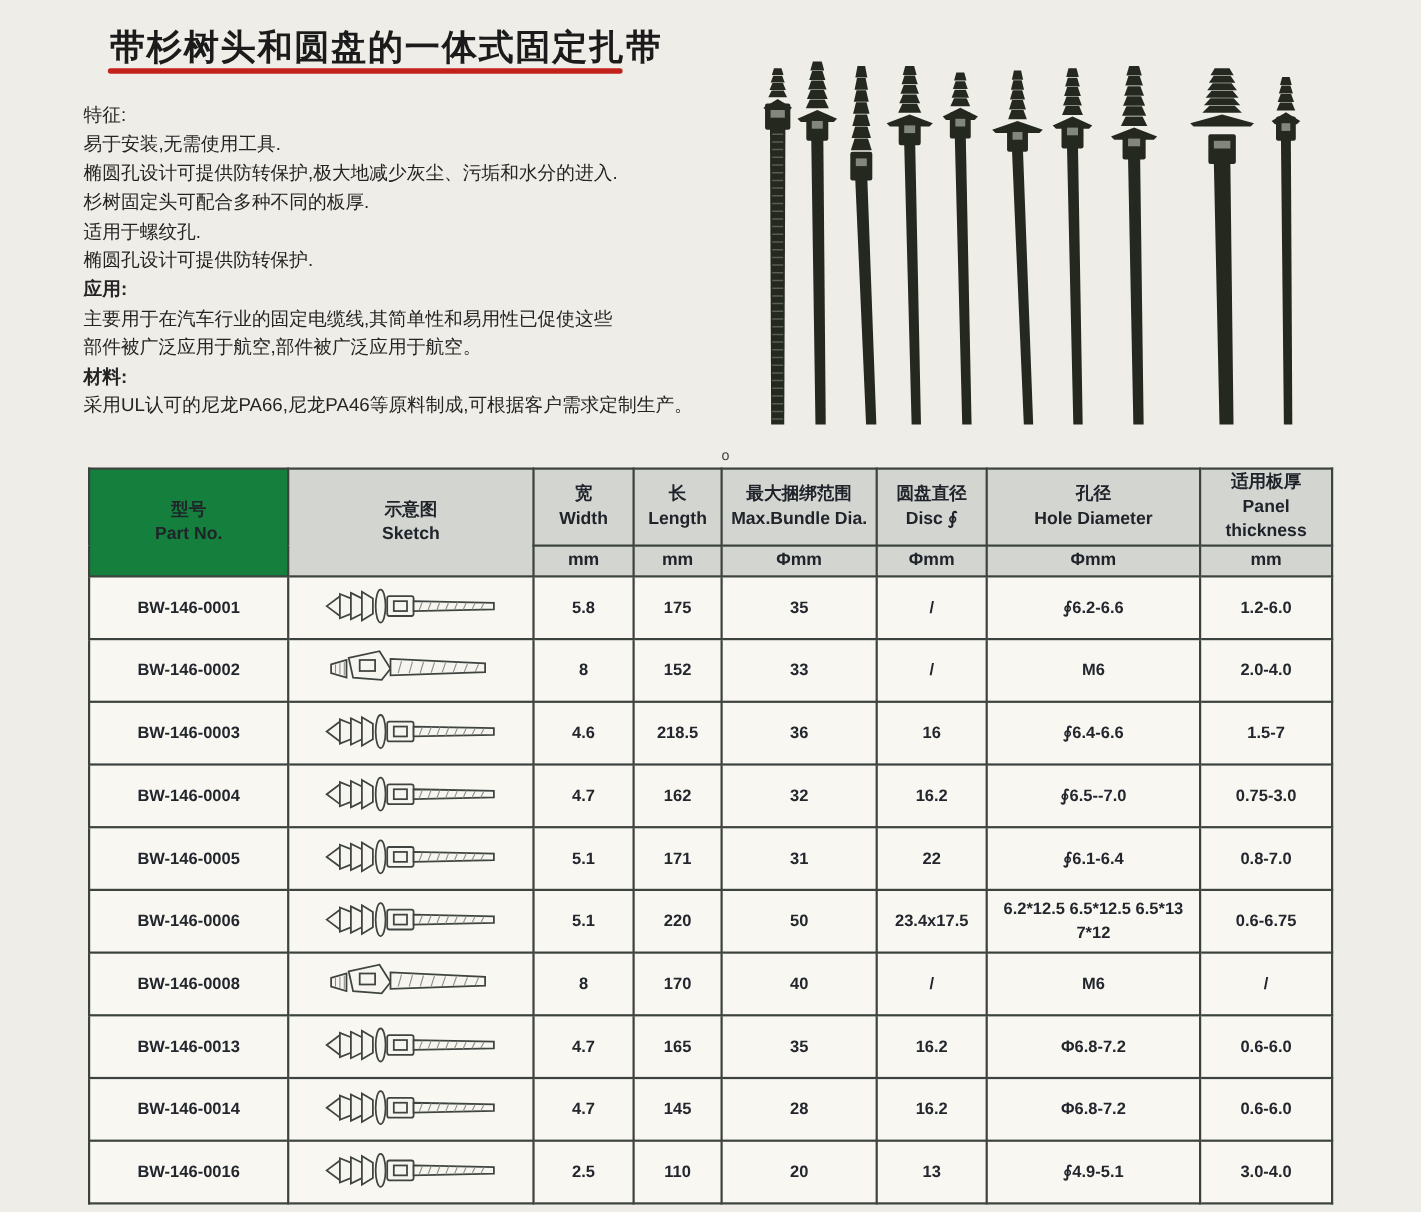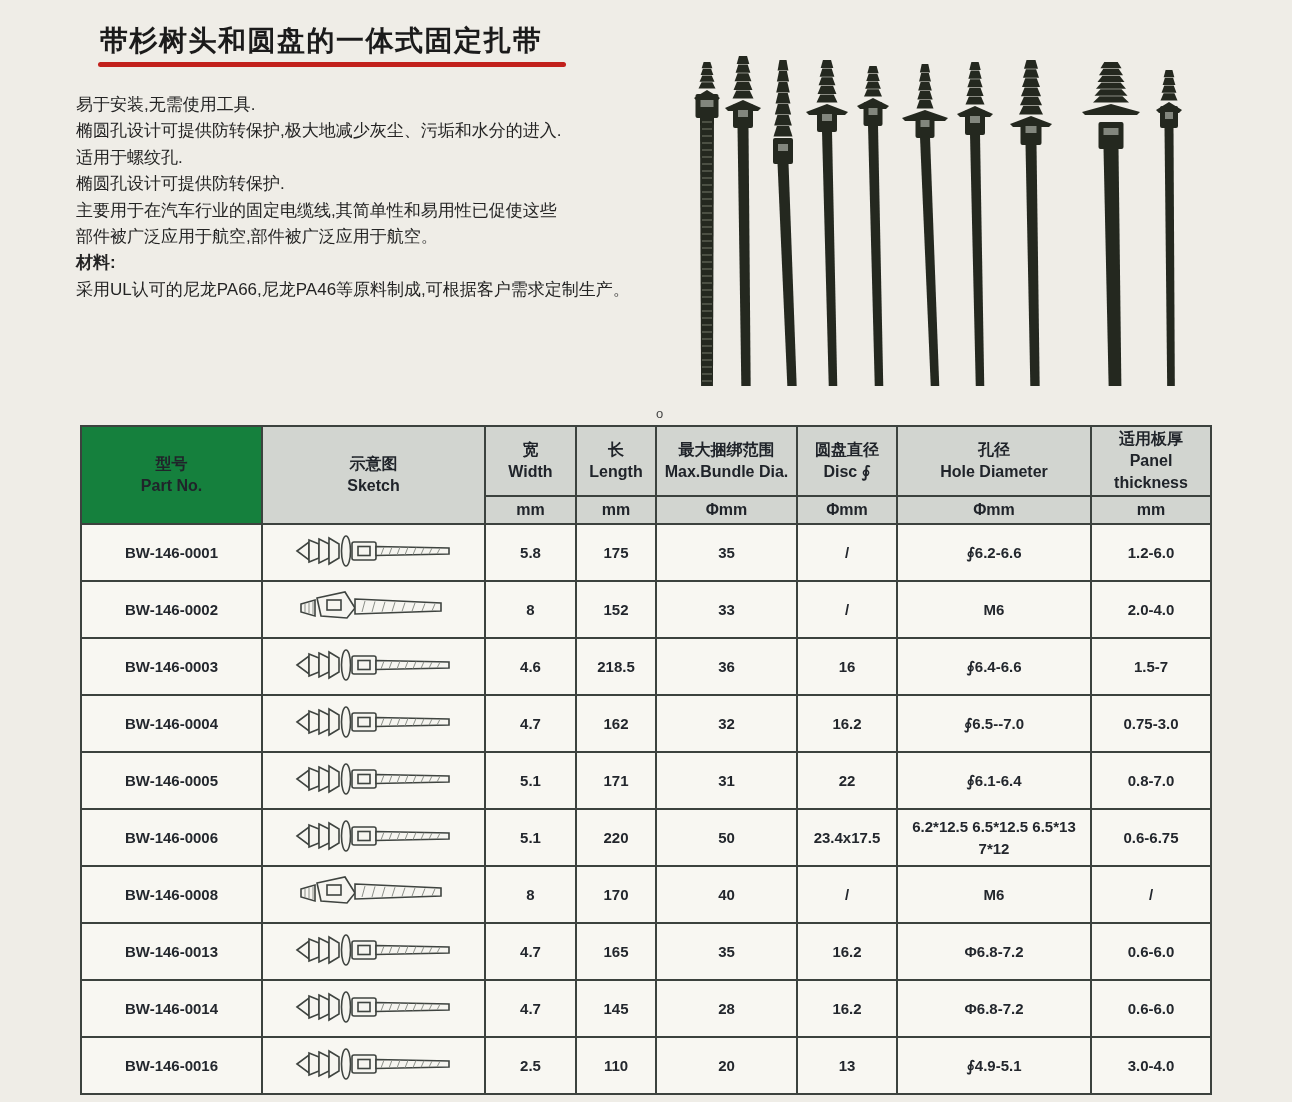--- a/index.html
+++ b/index.html
@@ -1,18 +1,18 @@
 <!DOCTYPE html>
 <html><head>
 <meta charset="utf-8">
 <style>
   html,body{margin:0;padding:0;}
   .page{position:relative;width:1292px;height:1102px;background:#efede7;
         font-family:"Liberation Sans","DejaVu Sans",sans-serif;color:#23272d;overflow:hidden;}
-  .title{position:absolute;left:100px;top:22px;font-size:28px;font-weight:700;
+  .title{position:absolute;left:100px;top:22px;font-size:32px;font-weight:700;
          letter-spacing:1.5px;color:#1b1b1b;white-space:nowrap;}
   .underline{position:absolute;left:98px;top:62px;width:468px;height:5px;
              background:#c2211c;border-radius:3px;}
   .intro{position:absolute;left:76px;top:92px;font-size:17px;line-height:26.4px;color:#242424;}
   .intro .b{font-weight:700;}
   .photo{position:absolute;left:675px;top:40px;}
   .artifact{position:absolute;left:656px;top:406px;font-size:13px;color:#444;}
 
   table.spec{position:absolute;left:80px;top:425px;width:1130px;
              border-collapse:collapse;table-layout:fixed;}
@@ -30,24 +30,27 @@
 </style>
 </head>
 <body>
 
 <div class="page">
 
   <div class="title">带杉树头和圆盘的一体式固定扎带</div>
   <div class="underline"></div>
 
   <div class="intro">
+    <div>特征:</div>
     <div>易于安装,无需使用工具.</div>
     <div>椭圆孔设计可提供防转保护,极大地减少灰尘、污垢和水分的进入.</div>
+    <div>杉树固定头可配合多种不同的板厚.</div>
     <div>适用于螺纹孔.</div>
     <div>椭圆孔设计可提供防转保护.</div>
+    <div class="b">应用:</div>
     <div>主要用于在汽车行业的固定电缆线,其简单性和易用性已促使这些</div>
     <div>部件被广泛应用于航空,部件被广泛应用于航空。</div>
     <div class="b">材料:</div>
     <div>采用UL认可的尼龙PA66,尼龙PA46等原料制成,可根据客户需求定制生产。</div>
   </div>
 
   <span class="artifact">o</span>
 
   <svg id="ties" class="photo" width="600" height="360" viewBox="680 40 600 360" aria-label="cable-ties-product-photo">
       <g>

